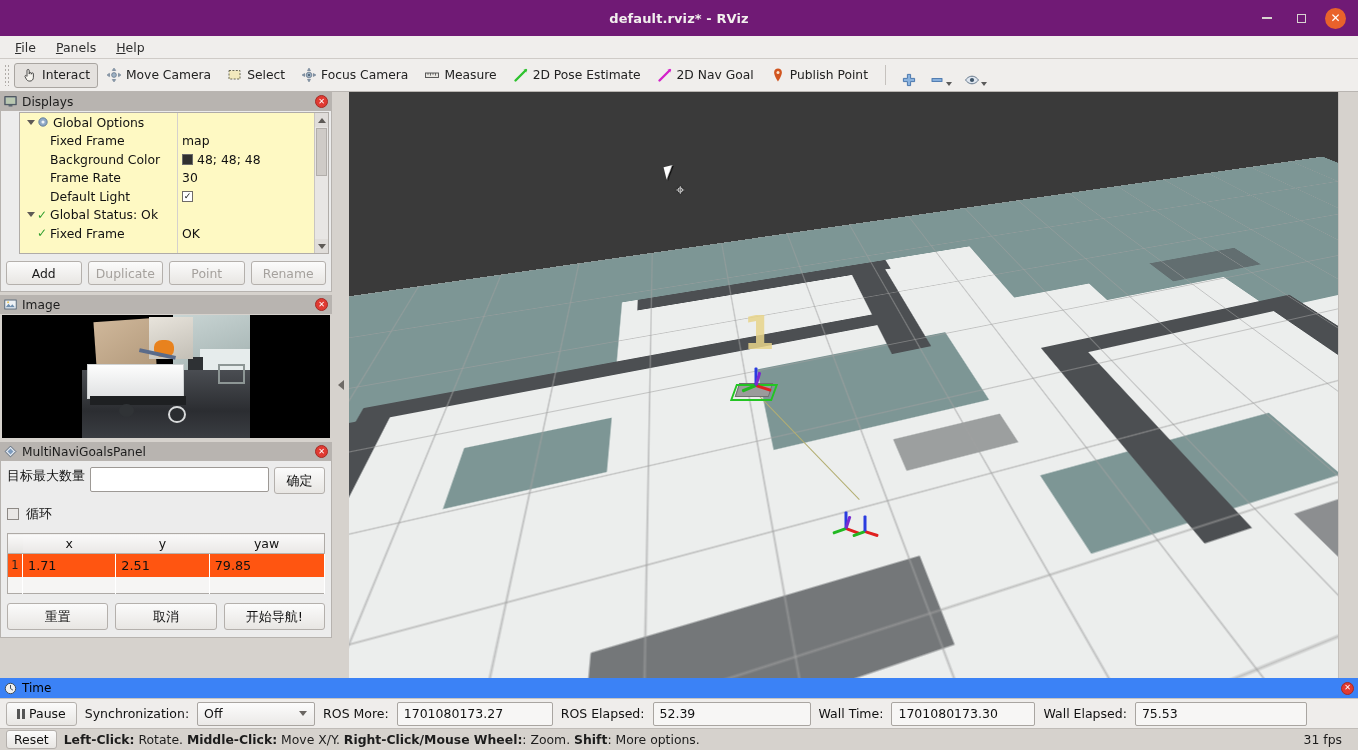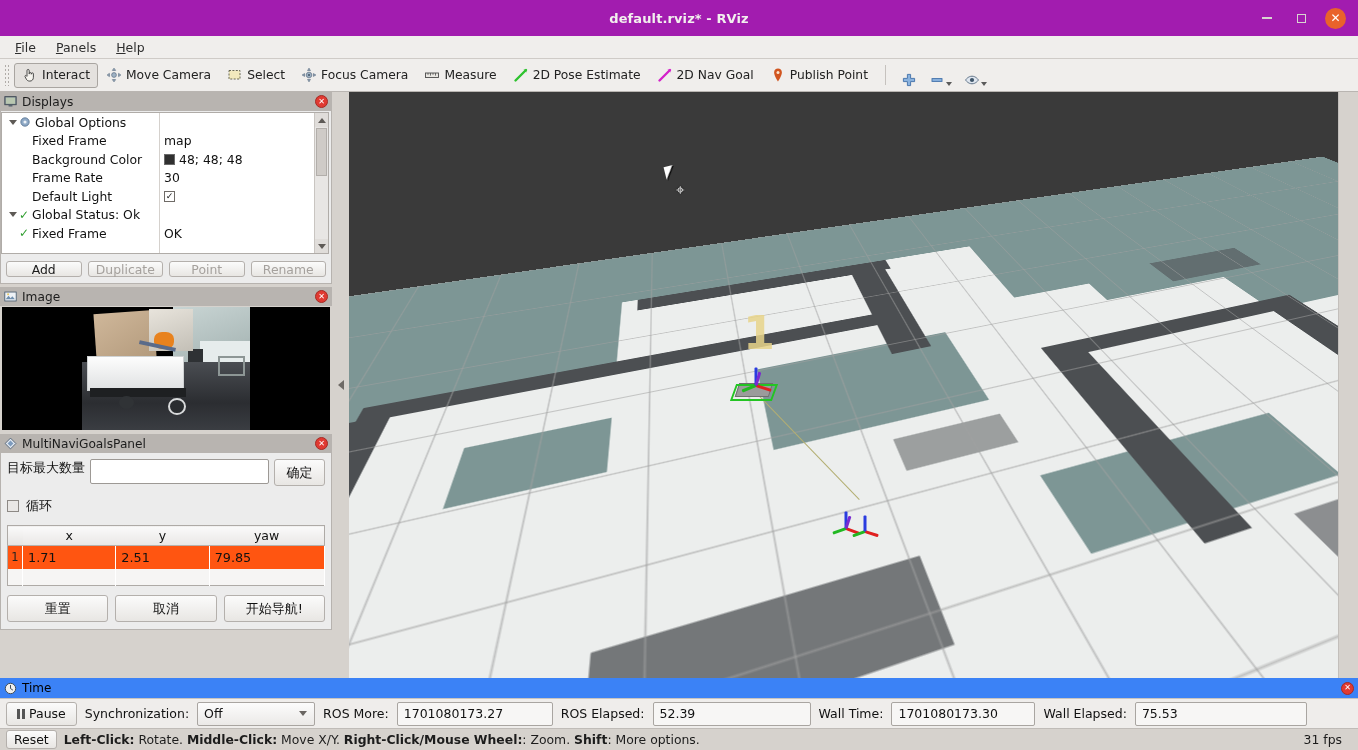--- a/index.html
+++ b/index.html
@@ -7,21 +7,21 @@
     width: 1358px; height: 750px;
     overflow: hidden;
     font-family: "DejaVu Sans", "Liberation Sans", sans-serif;
     font-size: 12px;
     background: #d6d2cd;
   }
   .app { width: 1358px; height: 750px; display: flex; flex-direction: column; position: relative; }
 
   
   .titlebar {
-    height: 36px; background: #a21caf; color: #f2f0ee;
+    height: 36px; background: #701a75; color: #f2f0ee;
     display: flex; align-items: center; position: relative; flex: 0 0 36px;
   }
   .titlebar .title {
     position: absolute; left: 0; right: 0; text-align: center;
     font-size: 13px; font-weight: bold; letter-spacing: .1px;
   }
   .wbtns { margin-left: auto; display: flex; align-items: center; gap: 14px; padding-right: 12px; z-index: 2; }
   .wbtn { width: 20px; height: 20px; display: flex; align-items: center; justify-content: center;
           color: #d8d4d0; font-size: 13px; line-height: 1; }
   .wbtn.close { width: 21px; height: 21px; border-radius: 50%; background: #e9622b; color: #fff; font-size: 12px; }
@@ -79,22 +79,22 @@
   .dock-close {
     margin-left: auto; width: 13px; height: 13px; border-radius: 50%;
     background: #e03a32; display: flex; align-items: center; justify-content: center;
     color: #fff; font-size: 8px; line-height: 1; font-weight: bold;
     border: 1px solid #a52b25;
   }
   .dock-body { background: #ececec; border: 1px solid #b7b3af; border-top: none;
                display: flex; flex-direction: column; min-height: 0; }
 
   
-  .disp-wrap { display: flex; background: #ffffff; border: 1px solid #b0aca8;
-               margin: 1px 2px 0 0; height: 142px; justify-content: flex-end; }
+  .disp-wrap { display: flex; background: #fef9c3; border: 1px solid #b0aca8;
+               margin: 1px 2px 0 18px; height: 142px; justify-content: flex-end; }
   .tree { flex: 1 1 auto; display: flex; font-size: 12.4px; color: #111; }
   .tree .col-a { width: 158px; flex: 0 0 158px; border-right: 1px solid #d5d1cd; }
   .tree .col-b { flex: 1 1 auto; }
   .trow { height: 18.5px; display: flex; align-items: center; padding-left: 4px; white-space: nowrap; }
   .tw { width: 13px; flex: 0 0 13px; display: flex; align-items: center; justify-content: center; }
   .tw .tri { width:0;height:0;border-left:4.5px solid transparent;border-right:4.5px solid transparent;
              border-top:5px solid #5e5a56; }
   .indent { width: 13px; flex: 0 0 13px; }
   .chk-green { color: #2f9e2f; font-size: 12px; font-weight: bold; margin-right: 3px; }
   .gear { width: 12px; height: 12px; margin-right: 4px; }
@@ -107,21 +107,21 @@
              display: flex; flex-direction: column; align-items: center; }
   .vscroll .sb-arrow { height: 14px; width: 100%; display: flex; align-items: center; justify-content: center;
                        background: #e0ddda; }
   .vscroll .sb-up { width:0;height:0;border-left:4px solid transparent;border-right:4px solid transparent;border-bottom:5px solid #5e5a56;}
   .vscroll .sb-dn { width:0;height:0;border-left:4px solid transparent;border-right:4px solid transparent;border-top:5px solid #5e5a56;}
   .vscroll .sb-thumb { width: 11px; background: #cfcbc7; border: 1px solid #b2aeaa; margin: 1px 0; height: 48px; }
   .vscroll .sb-track { flex: 1 1 auto; width: 100%; }
 
   .dispbtns { display: flex; gap: 6px; padding: 7px 5px 6px 5px; }
   .qbtn {
-    flex: 1 1 0; height: 16px; border: 1px solid #b4b0ac; border-radius: 3px;
+    flex: 1 1 0; height: 24px; border: 1px solid #b4b0ac; border-radius: 3px;
     background: linear-gradient(#fbfbfb, #e8e6e3);
     font-size: 12.4px; color: #1a1a1a; display: flex; align-items: center; justify-content: center;
   }
   .qbtn.disabled { color: #a5a19d; }
 
   
   .image-dock { margin-top: 3px; }
   .img-area { background: #000; height: 123px; display: flex; align-items: center; justify-content: center;
               position: relative; overflow: hidden; margin: 1px 2px; }
   .img-inner { width: 168px; height: 123px; position: relative; overflow: hidden; }

